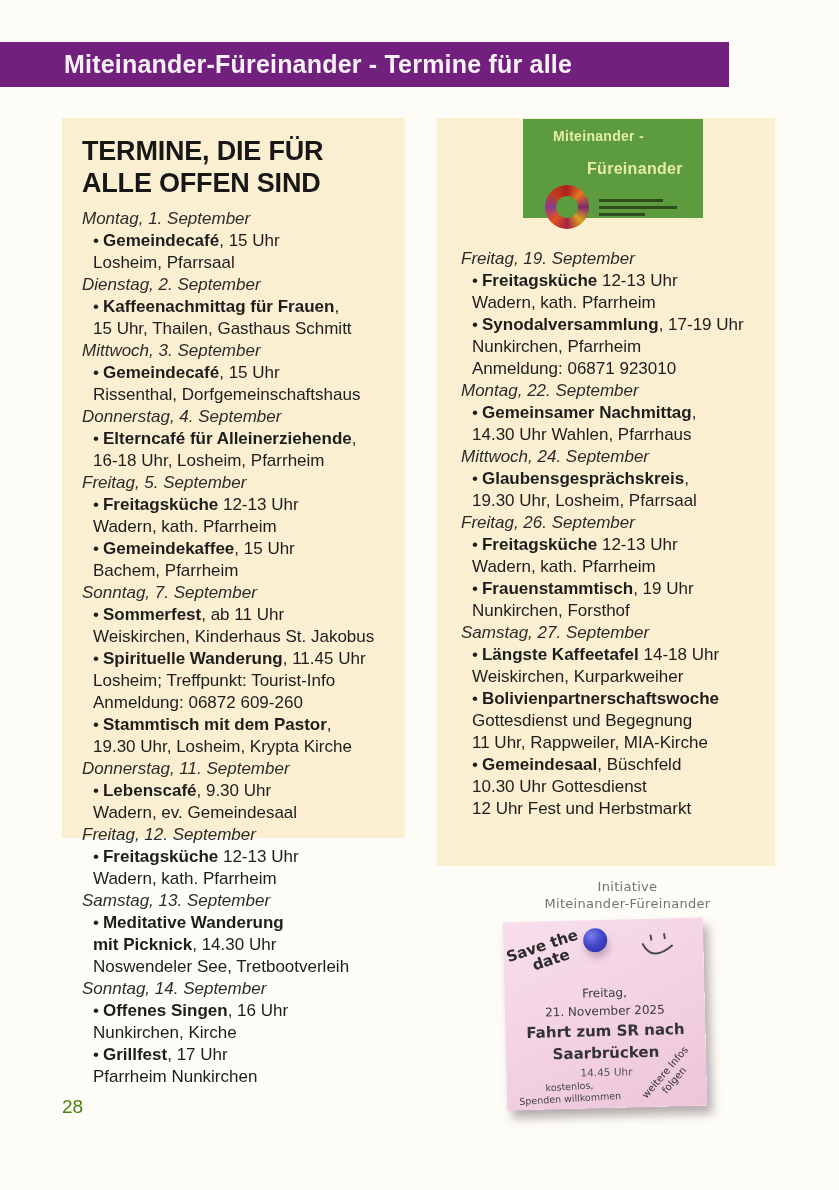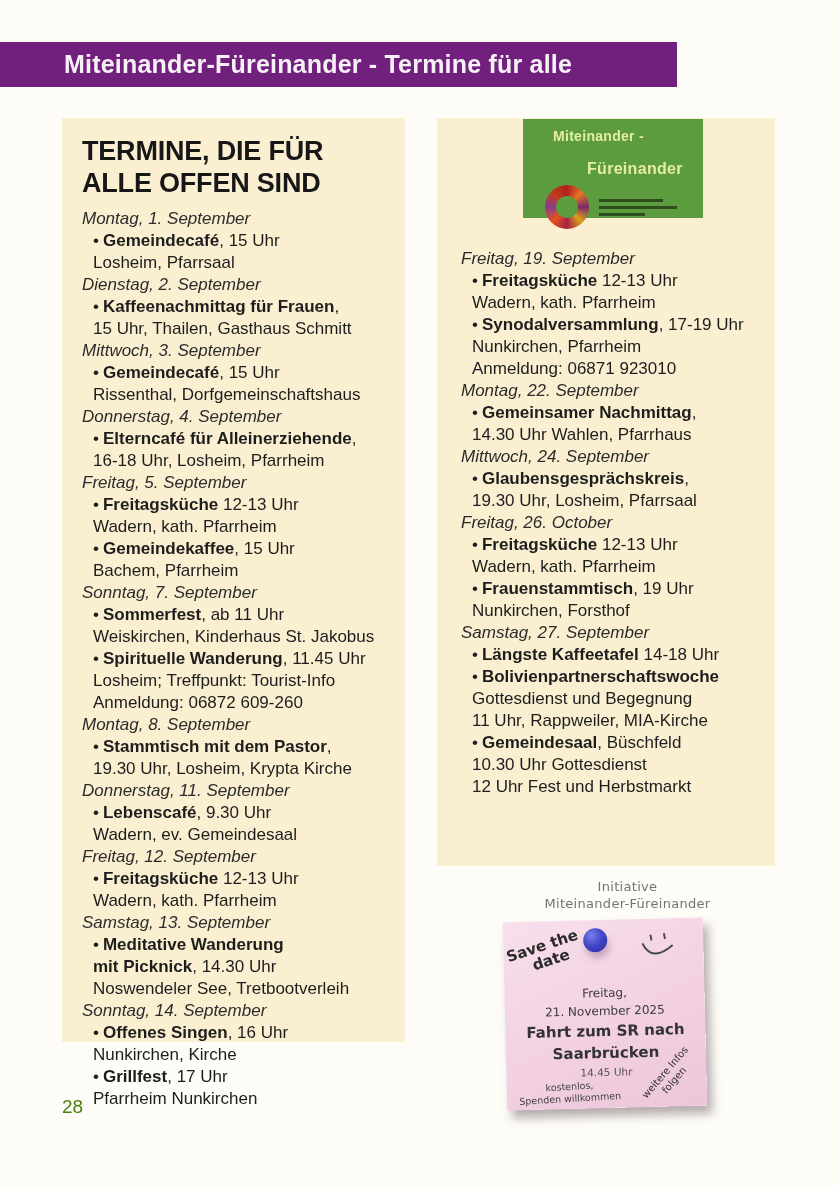--- a/index.html
+++ b/index.html
@@ -9,25 +9,25 @@
     --logo-text:#E6EDA2;
     --note-pink:#F5D7E6;
     --pin-blue:#3B3FBF;
     --page-bg:#FDFCF7;
     --ink:#1D1D1D;
   }
   *{margin:0;padding:0;box-sizing:border-box;}
   body{width:839px;height:1190px;background:var(--page-bg);font-family:"Liberation Sans",sans-serif;color:var(--ink);}
   .page{position:relative;width:839px;height:1190px;overflow:hidden;}
 
-  .header-bar{position:absolute;left:0;top:42px;width:677px;height:45px;background:var(--accent-purple);}
+  .header-bar{position:absolute;left:0;top:42px;width:729px;height:45px;background:var(--accent-purple);}
   .header-title{display:block;padding-left:64px;line-height:45px;font-size:25px;font-weight:700;color:#F7F1F7;letter-spacing:.2px;}
 
   .panel{position:absolute;background:var(--panel-cream);}
-  .panel-left{left:62px;top:118px;width:343px;height:924px;padding:18px 12px 0 20px;}
+  .panel-left{left:62px;top:118px;width:343px;height:720px;padding:18px 12px 0 20px;}
   .panel-right{left:437px;top:118px;width:338px;height:748px;}
 
   .panel-title{font-size:27px;line-height:1.18;font-weight:800;color:#171717;letter-spacing:-.2px;margin-bottom:8px;max-width:300px;}
 
   .day-date{font-style:italic;font-size:17px;line-height:22px;color:#2B2B2B;white-space:nowrap;}
   .event-line{font-size:17px;line-height:22px;color:var(--ink);padding-left:11px;white-space:nowrap;}
   .event-line b{font-weight:700;}
   .bullet{margin-right:4px;}
 
   .logo{position:absolute;left:86px;top:1px;width:180px;height:99px;background:var(--logo-green);padding-top:9px;}
@@ -98,21 +98,20 @@
         <div class="event-line"><span class="bullet">•</span><b>Freitagsküche</b> 12-13 Uhr</div>
         <div class="event-line">Wadern, kath. Pfarrheim</div>
         <div class="event-line"><span class="bullet">•</span><b>Gemeindekaffee</b>, 15 Uhr</div>
         <div class="event-line">Bachem, Pfarrheim</div>
         <div class="day-date">Sonntag, 7. September</div>
         <div class="event-line"><span class="bullet">•</span><b>Sommerfest</b>, ab 11 Uhr</div>
         <div class="event-line">Weiskirchen, Kinderhaus St. Jakobus</div>
         <div class="event-line"><span class="bullet">•</span><b>Spirituelle Wanderung</b>, 11.45 Uhr</div>
         <div class="event-line">Losheim; Treffpunkt: Tourist-Info</div>
         <div class="event-line">Anmeldung: 06872 609-260</div>
-        <div class="day-date">Montag, 8. September</div>
         <div class="event-line"><span class="bullet">•</span><b>Stammtisch mit dem Pastor</b>,</div>
         <div class="event-line">19.30 Uhr, Losheim, Krypta Kirche</div>
         <div class="day-date">Donnerstag, 11. September</div>
         <div class="event-line"><span class="bullet">•</span><b>Lebenscafé</b>, 9.30 Uhr</div>
         <div class="event-line">Wadern, ev. Gemeindesaal</div>
         <div class="day-date">Freitag, 12. September</div>
         <div class="event-line"><span class="bullet">•</span><b>Freitagsküche</b> 12-13 Uhr</div>
         <div class="event-line">Wadern, kath. Pfarrheim</div>
         <div class="day-date">Samstag, 13. September</div>
         <div class="event-line"><span class="bullet">•</span><b>Meditative Wanderung</b></div>
@@ -145,27 +144,28 @@
         <div class="event-line">Wadern, kath. Pfarrheim</div>
         <div class="event-line"><span class="bullet">•</span><b>Synodalversammlung</b>, 17-19 Uhr</div>
         <div class="event-line">Nunkirchen, Pfarrheim</div>
         <div class="event-line">Anmeldung: 06871 923010</div>
         <div class="day-date">Montag, 22. September</div>
         <div class="event-line"><span class="bullet">•</span><b>Gemeinsamer Nachmittag</b>,</div>
         <div class="event-line">14.30 Uhr Wahlen, Pfarrhaus</div>
         <div class="day-date">Mittwoch, 24. September</div>
         <div class="event-line"><span class="bullet">•</span><b>Glaubensgesprächskreis</b>,</div>
         <div class="event-line">19.30 Uhr, Losheim, Pfarrsaal</div>
-        <div class="day-date">Freitag, 26. October</div>
+        <div class="day-date">Freitag, 26. September</div>
         <div class="event-line"><span class="bullet">•</span><b>Freitagsküche</b> 12-13 Uhr</div>
         <div class="event-line">Wadern, kath. Pfarrheim</div>
         <div class="event-line"><span class="bullet">•</span><b>Frauenstammtisch</b>, 19 Uhr</div>
         <div class="event-line">Nunkirchen, Forsthof</div>
         <div class="day-date">Samstag, 27. September</div>
         <div class="event-line"><span class="bullet">•</span><b>Längste Kaffeetafel</b> 14-18 Uhr</div>
+        <div class="event-line">Weiskirchen, Kurparkweiher</div>
         <div class="event-line"><span class="bullet">•</span><b>Bolivienpartnerschaftswoche</b></div>
         <div class="event-line">Gottesdienst und Begegnung</div>
         <div class="event-line">11 Uhr, Rappweiler, MIA-Kirche</div>
         <div class="event-line"><span class="bullet">•</span><b>Gemeindesaal</b>, Büschfeld</div>
         <div class="event-line">10.30 Uhr Gottesdienst</div>
         <div class="event-line">12 Uhr Fest und Herbstmarkt</div>
       </div>
   </div>
 
   <div class="note-block">

